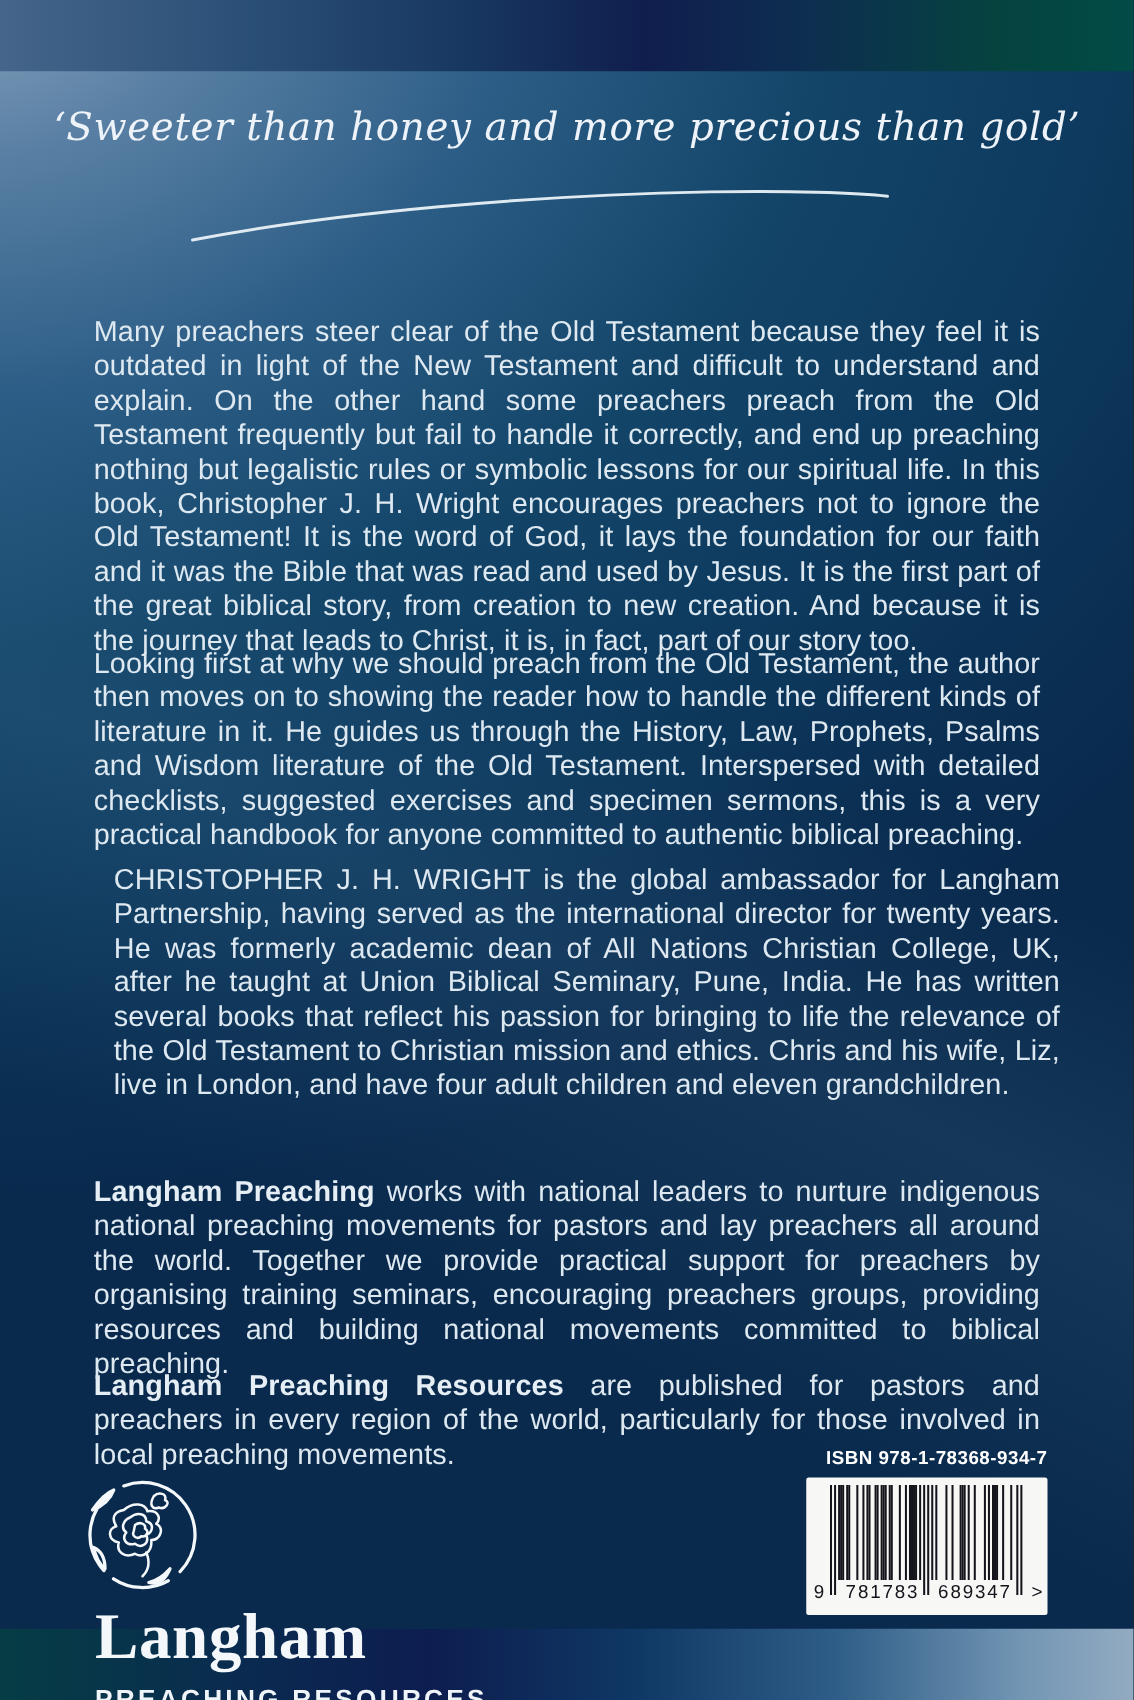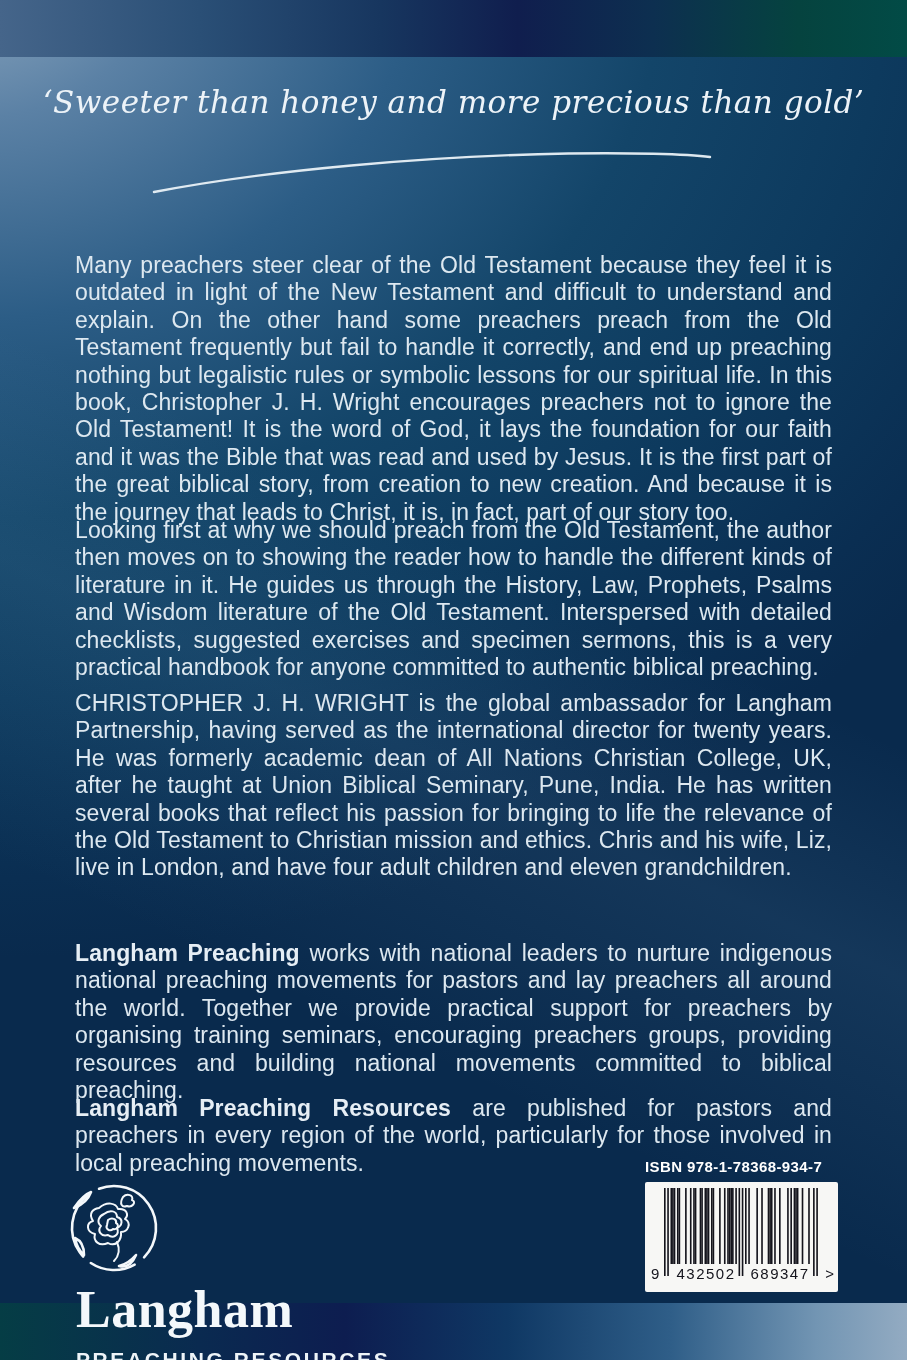--- a/index.html
+++ b/index.html
@@ -28,32 +28,32 @@
     font-family:"DejaVu Serif", serif;font-style:italic;
     font-size:31px;letter-spacing:.5px;color:#edf3f8;
   }
   .swoosh{position:absolute;top:146px;left:148px;}
   .para{
     position:absolute;left:75px;width:757px;
     color:#dde8f0;font-size:23px;line-height:27.4px;
     text-align:justify;letter-spacing:.1px;
   }
   .para b{font-weight:700;color:#e6eef5;}
-  #p1{top:229px;} #p2{top:494px;} #bio{top:667px;} #lp{top:917px;} #lpr{top:1072px;}
+  #p1{top:229px;} #p2{top:494px;} #bio{top:667px;margin-left:16px;} #lp{top:917px;} #lpr{top:1072px;}
   .logo{position:absolute;left:62px;top:1178px;display:flex;align-items:flex-start;flex-direction:column;}
   .logo-text{margin-left:14px;margin-top:6px;}
   .logo-name{
     font-family:"Liberation Serif", serif;font-weight:700;
     font-size:52px;line-height:52px;color:#f4f8fb;letter-spacing:.5px;
   }
   .logo-tagline{
     margin-top:12px;font-weight:700;font-size:21px;letter-spacing:2.6px;color:#eef4f8;
   }
   .isbn-label{
-    position:absolute;left:645px;top:1158px;width:193px;text-align:left;
+    position:absolute;left:645px;top:1158px;width:193px;text-align:right;
     font-weight:700;font-size:15px;letter-spacing:.4px;color:#fff;white-space:nowrap;
   }
   .barcode-box{
     position:absolute;left:645px;top:1182px;width:193px;height:110px;
     background:#f7f7f5;border-radius:2px;
   }
   .barcode-box svg{position:absolute;left:5px;top:6px;}
   .bc-digit{
     position:absolute;font-size:15px;color:#14141c;line-height:15px;
     background:#f7f7f5;padding:0 1px;
@@ -151,17 +151,17 @@
         <rect x="140.36" y="0" width="1.62" height="76" fill="#14141c"></rect>
         <rect x="143.60" y="0" width="1.62" height="76" fill="#14141c"></rect>
         <rect x="145.22" y="0" width="1.62" height="76" fill="#14141c"></rect>
         <rect x="146.84" y="0" width="1.62" height="76" fill="#14141c"></rect>
         <rect x="151.70" y="0" width="1.62" height="76" fill="#14141c"></rect>
         <rect x="158.18" y="0" width="1.62" height="76" fill="#14141c"></rect>
         <rect x="163.04" y="0" width="1.62" height="88" fill="#14141c"></rect>
         <rect x="166.28" y="0" width="1.62" height="88" fill="#14141c"></rect>
       </svg>
     <span class="bc-digit bc-first">9</span>
-    <span class="bc-digit bc-left">432502</span>
+    <span class="bc-digit bc-left">781783</span>
     <span class="bc-digit bc-right">689347</span>
     <span class="bc-digit bc-arrow">&gt;</span>
   </div>
 </div>
 
 </body></html>

